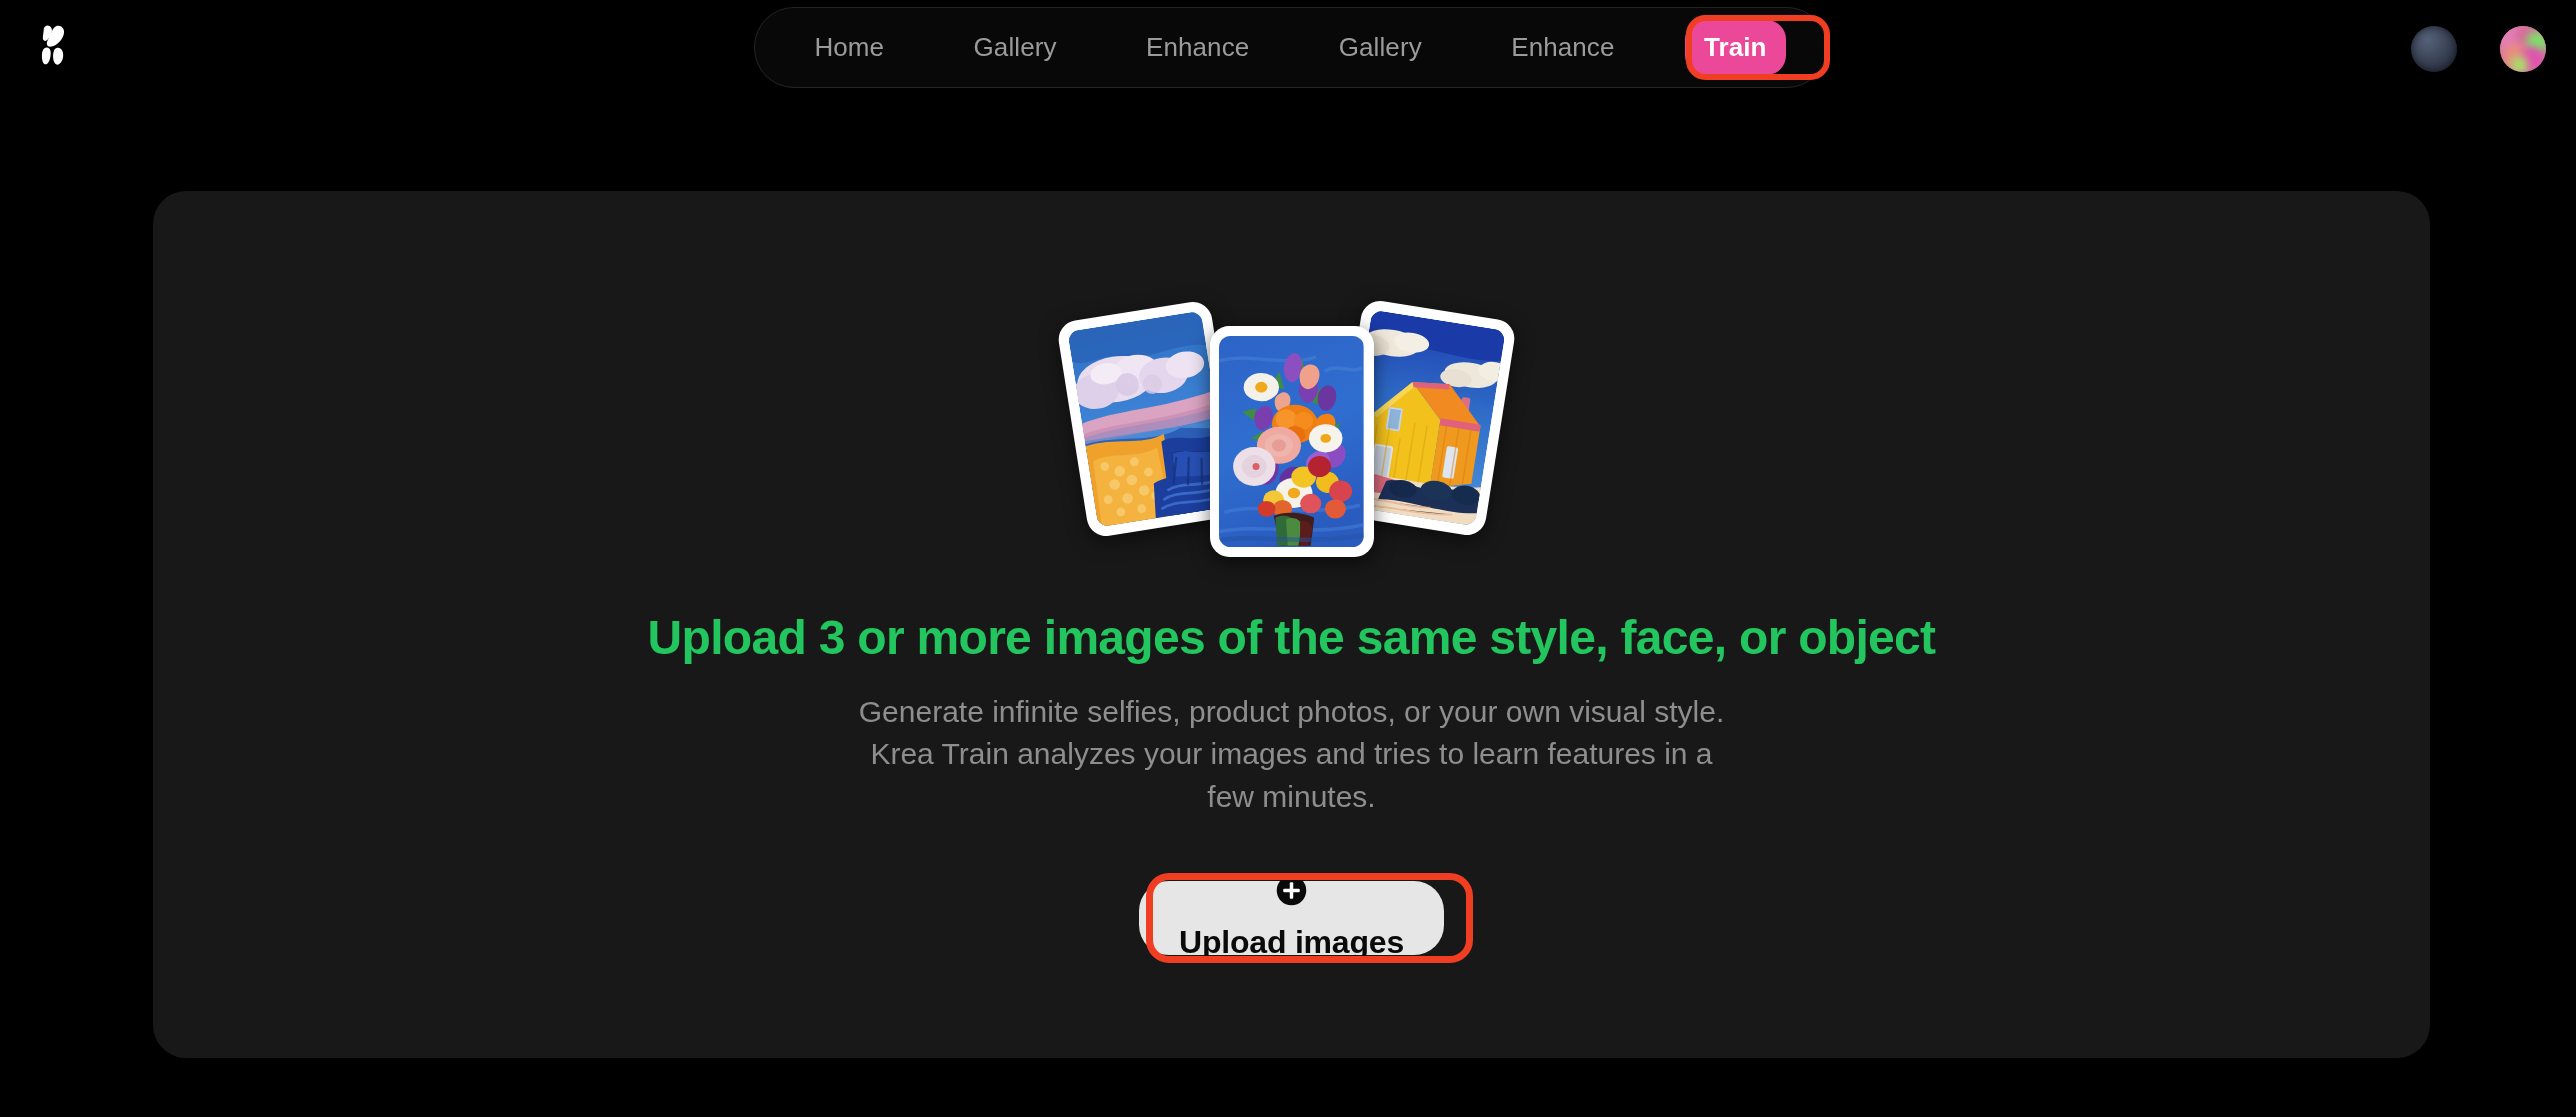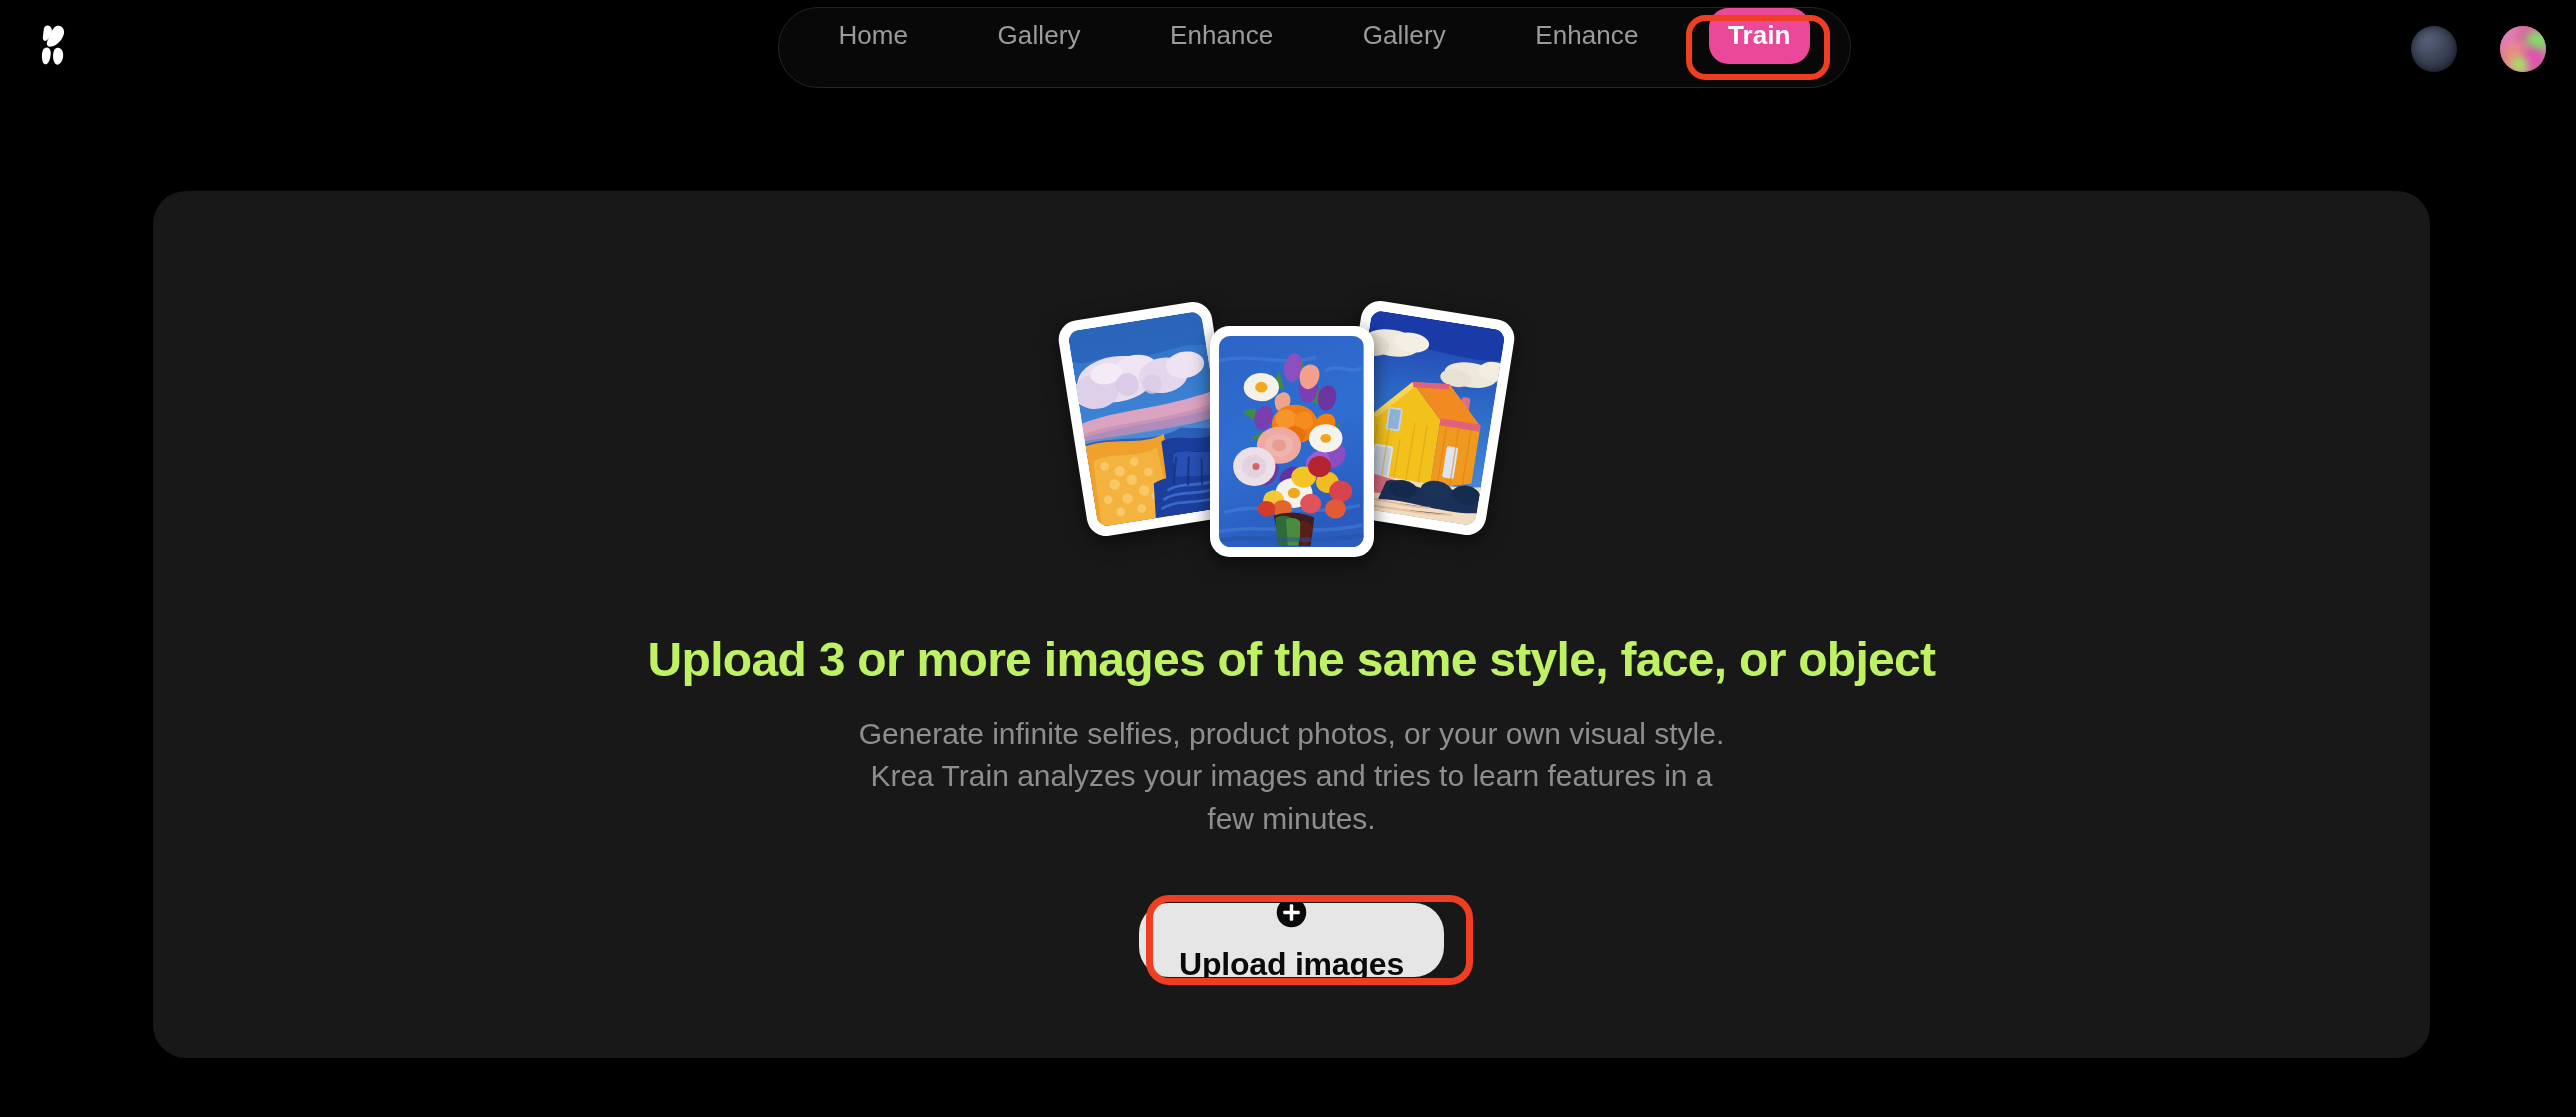--- a/index.html
+++ b/index.html
@@ -29,29 +29,29 @@
     position: absolute;
     left: 26px;
     top: 19.4px;
     width: 53px;
     height: 55px;
   }
   .logo svg { display: block; width: 100%; height: 100%; }
 
   .nav-pill {
     position: absolute;
-    left: 778px;
+    left: 754px;
     top: 7px;
     width: 1073px;
     height: 81px;
     border-radius: 40px;
     background: #080808;
     border: 0.9px solid #242424;
     display: flex;
-    align-items: flex-start;
+    align-items: center;
     justify-content: space-between;
     padding: 0 40px;
   }
 
   .nav-item {
     color: #9b9b9b;
     font-size: 26px;
     font-weight: 500;
     letter-spacing: 0.1px;
     padding: 12.3px 19.4px;
@@ -164,22 +164,22 @@
   .art-center {
     left: 138px; top: 21px;
     width: 164px; height: 231px;
     z-index: 3;
   }
 
   .art-inner svg { display: block; width: 100%; height: 100%; }
 
   
   .headline {
-    margin-top: 64px;
-    color: #bef264;
+    margin-top: 42px;
+    color: #22c55e;
     font-size: 48px;
     font-weight: 700;
     letter-spacing: -0.7px;
     text-align: center;
     line-height: 1.12;
   }
 
   .subtext {
     margin-top: 26px;
     width: 871px;

